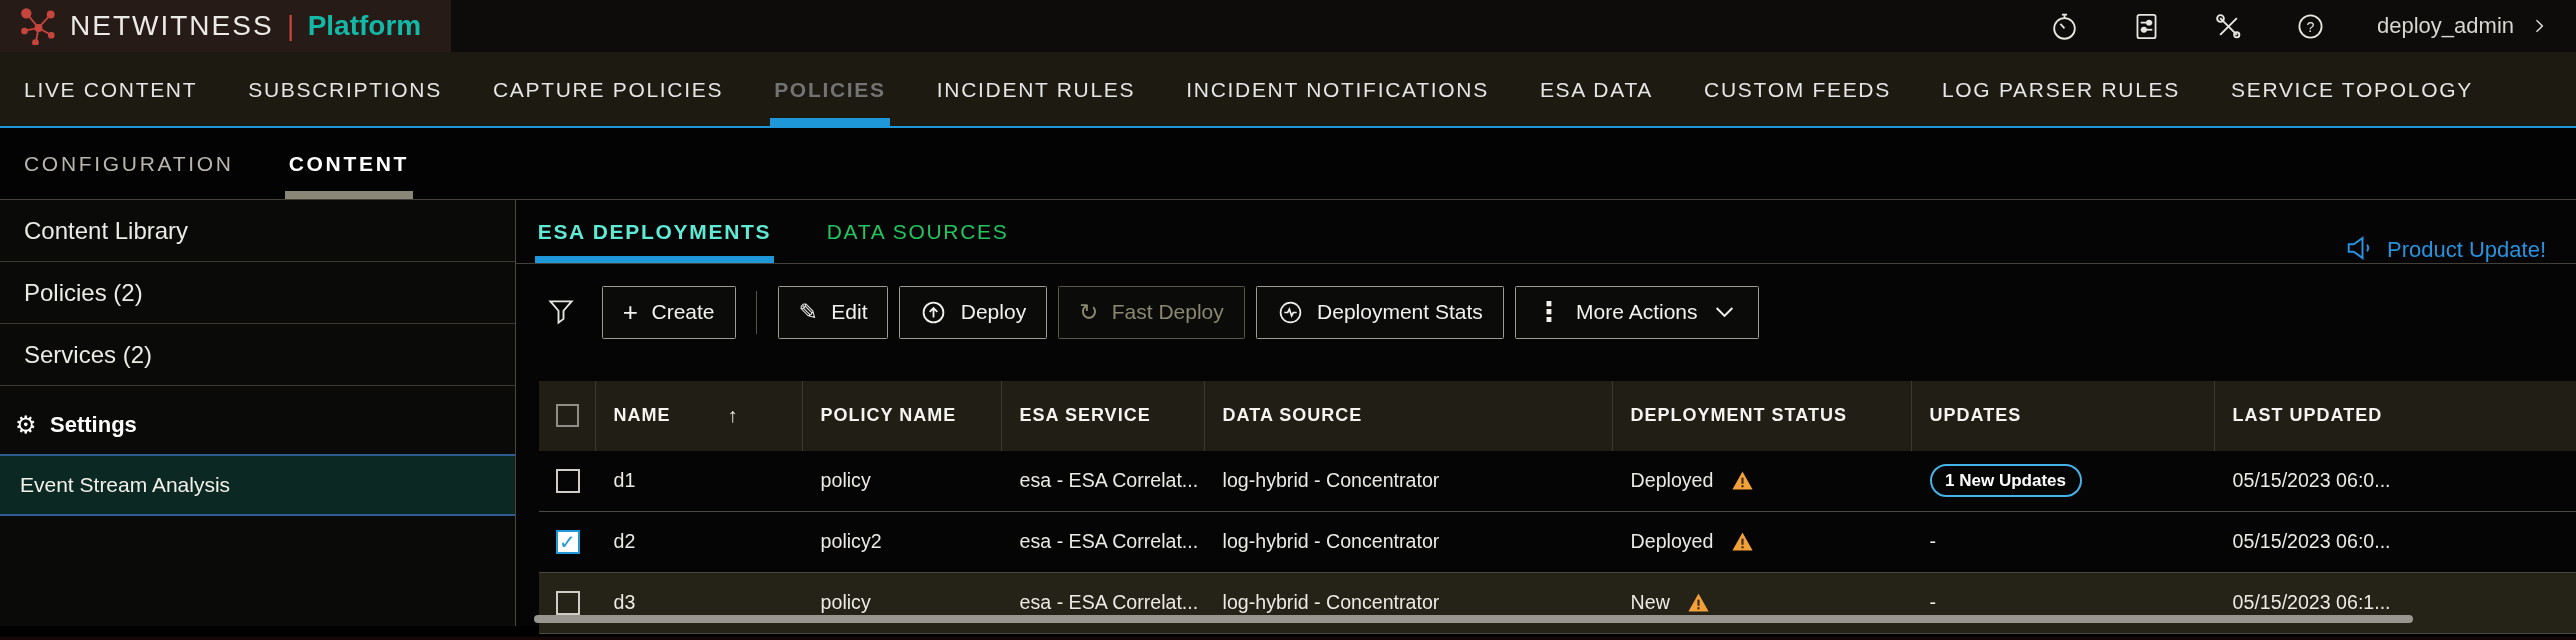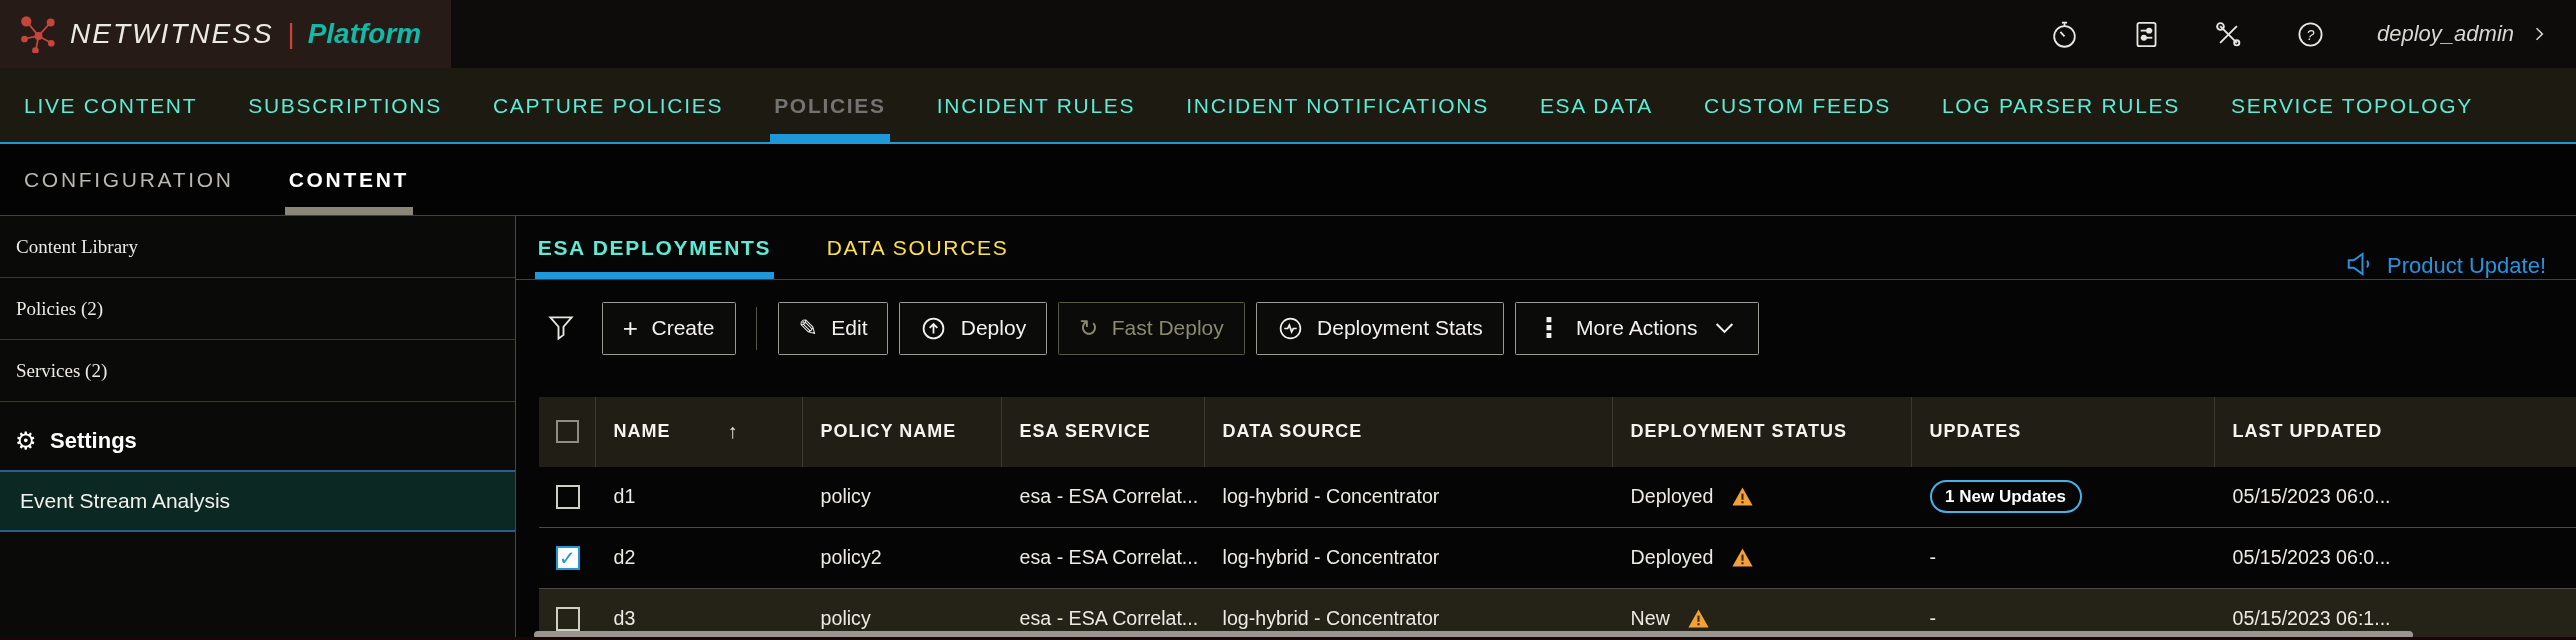--- a/index.html
+++ b/index.html
@@ -1,59 +1,59 @@
 <!DOCTYPE html>
 <html style="font-size:10.8px"><head>
 <meta charset="utf-8">
 <style>
   * { margin:0; padding:0; box-sizing:border-box; }
   html,body { width:2576px; height:641px; background:#000; overflow:hidden;
     font-family:"Liberation Sans","DejaVu Sans",sans-serif; }
   .app { position:relative; width:2576px; height:641px; background:#000; }
 
   
-  .topbar { height:68px; background:#0d0c0a; display:flex; align-items:stretch;font-style:italic; }
+  .topbar { height:52px; background:#0d0c0a; display:flex; align-items:stretch; }
   .brand { width:451px; background:#261b17; display:flex; align-items:center; padding-left:19px; gap:12px; flex:none; }
   .brand-name { font-size:28px; letter-spacing:2px; color:#eceae6; font-weight:400; }
   .brand-sep { font-size:28px; color:#c7453c; font-weight:300; margin:0 1.4px; }
   .brand-product { font-size:28px; color:#14b8a6; font-weight:700; }
   .topnav { display:flex; align-items:center; gap:62px; padding-left:47px; }
   .topnav-item { color:#ccc9c2; font-size:23px; cursor:pointer; white-space:nowrap; }
   .top-right { margin-left:auto; display:flex; align-items:center; gap:51px; padding-right:27px; }
   .top-icon { width:31px; height:31px; display:flex; align-items:center; justify-content:center; cursor:pointer; }
   .top-icon svg { width:31px; height:31px; }
   .user-chip { display:flex; align-items:center; gap:15px; color:#d8d6d0; font-size:22px; cursor:pointer; }
 
   
   .nav2 { height:76px; background:#1d1a12; border-bottom:2.7px solid #1f98d9; display:flex; align-items:center; gap:43px; padding-left:20px; }
-  .nav2-item { position:relative; height:73px; line-height:73px; padding:0 4px; color:#5eead4; font-size:21px; letter-spacing:1.7px; cursor:pointer; white-space:nowrap; }
+  .nav2-item { position:relative; height:73px; line-height:73px; padding:0 4px; color:#e5e5e5; font-size:21px; letter-spacing:1.7px; cursor:pointer; white-space:nowrap; }
   .nav2-item.active { color:#737373; font-weight:700; }
   .nav2-item.active .tab-under { position:absolute; left:0; right:0; bottom:0; height:8px; background:#1f98d9; }
 
   
   .nav3 { height:72px; background:#030303; border-bottom:1.4px solid #44423a; display:flex; align-items:center; gap:47px; padding-left:20px; }
   .nav3-item { position:relative; height:70px; line-height:70px; padding:0 4px; color:#b9b6ae; font-size:21px; letter-spacing:2.7px; cursor:pointer; white-space:nowrap; }
   .nav3-item.active { color:#ffffff; font-weight:700; }
   .nav3-item.active .tab-under { position:absolute; left:0; right:0; bottom:0; height:8px; background:#8a8778; }
 
   
   .content { display:flex; height:426px; }
   .sidebar { width:516px; flex:none; background:#0a0a08; border-right:1.4px solid #4a4840; }
-  .side-item { height:62px; display:flex; align-items:center; padding-left:16px; color:#eceae4; font-size:19px; border-bottom:0.7px solid #3b392f; cursor:pointer;font-family:Liberation Serif, serif; }
+  .side-item { height:62px; display:flex; align-items:center; padding-left:24px; color:#eceae4; font-size:24px; border-bottom:0.7px solid #3b392f; cursor:pointer; }
   .side-spacer { height:10.8px; }
   .settings-head { height:57px; display:flex; align-items:center; gap:13.5px; padding-left:15px; color:#ffffff; font-size:22px; font-weight:700; }
   .gear { font-size:24px; color:#ffffff; line-height:1; }
   .side-selected { height:62px; display:flex; align-items:center; padding-left:20px; color:#f2f0ea; font-size:21px;
     background:#0c2822; border-top:2px solid #2c5c92; border-bottom:2px solid #2c5c92; cursor:pointer; }
 
   .main { flex:1; position:relative; background:#050505; min-width:0; }
 
   
   .tabs-row { height:64px; border-bottom:1.4px solid #43413a; display:flex; align-items:center; gap:50px; padding-left:19px; position:relative; }
-  .tab { position:relative; height:63px; line-height:63px; padding:0 2.7px; font-size:21px; letter-spacing:1.7px; color:#fde047; cursor:pointer; white-space:nowrap; }
+  .tab { position:relative; height:63px; line-height:63px; padding:0 2.7px; font-size:21px; letter-spacing:1.7px; color:#22c55e; cursor:pointer; white-space:nowrap; }
   .tab.active { color:#5eead4; font-weight:700;text-align:right; }
   .tab.active .tab-under { position:absolute; left:0; right:0; bottom:0; height:6.8px; background:#1f98d9; }
   .product-update { position:absolute; right:30px; top:0; height:63px; display:flex; align-items:flex-end; gap:12px;
     color:#2793e0; font-size:22px; cursor:pointer; }
   .product-update svg { width:30px; height:30px; }
 
   
   .toolbar { margin-top:21.6px; display:flex; align-items:center; padding-left:30px; gap:10.8px; height:53px; }
   .funnel { width:30px; height:30px; margin-right:15px; cursor:pointer; }
   .tb-divider { width:1.4px; height:43px; background:#55534a; margin:0 9.5px; }

